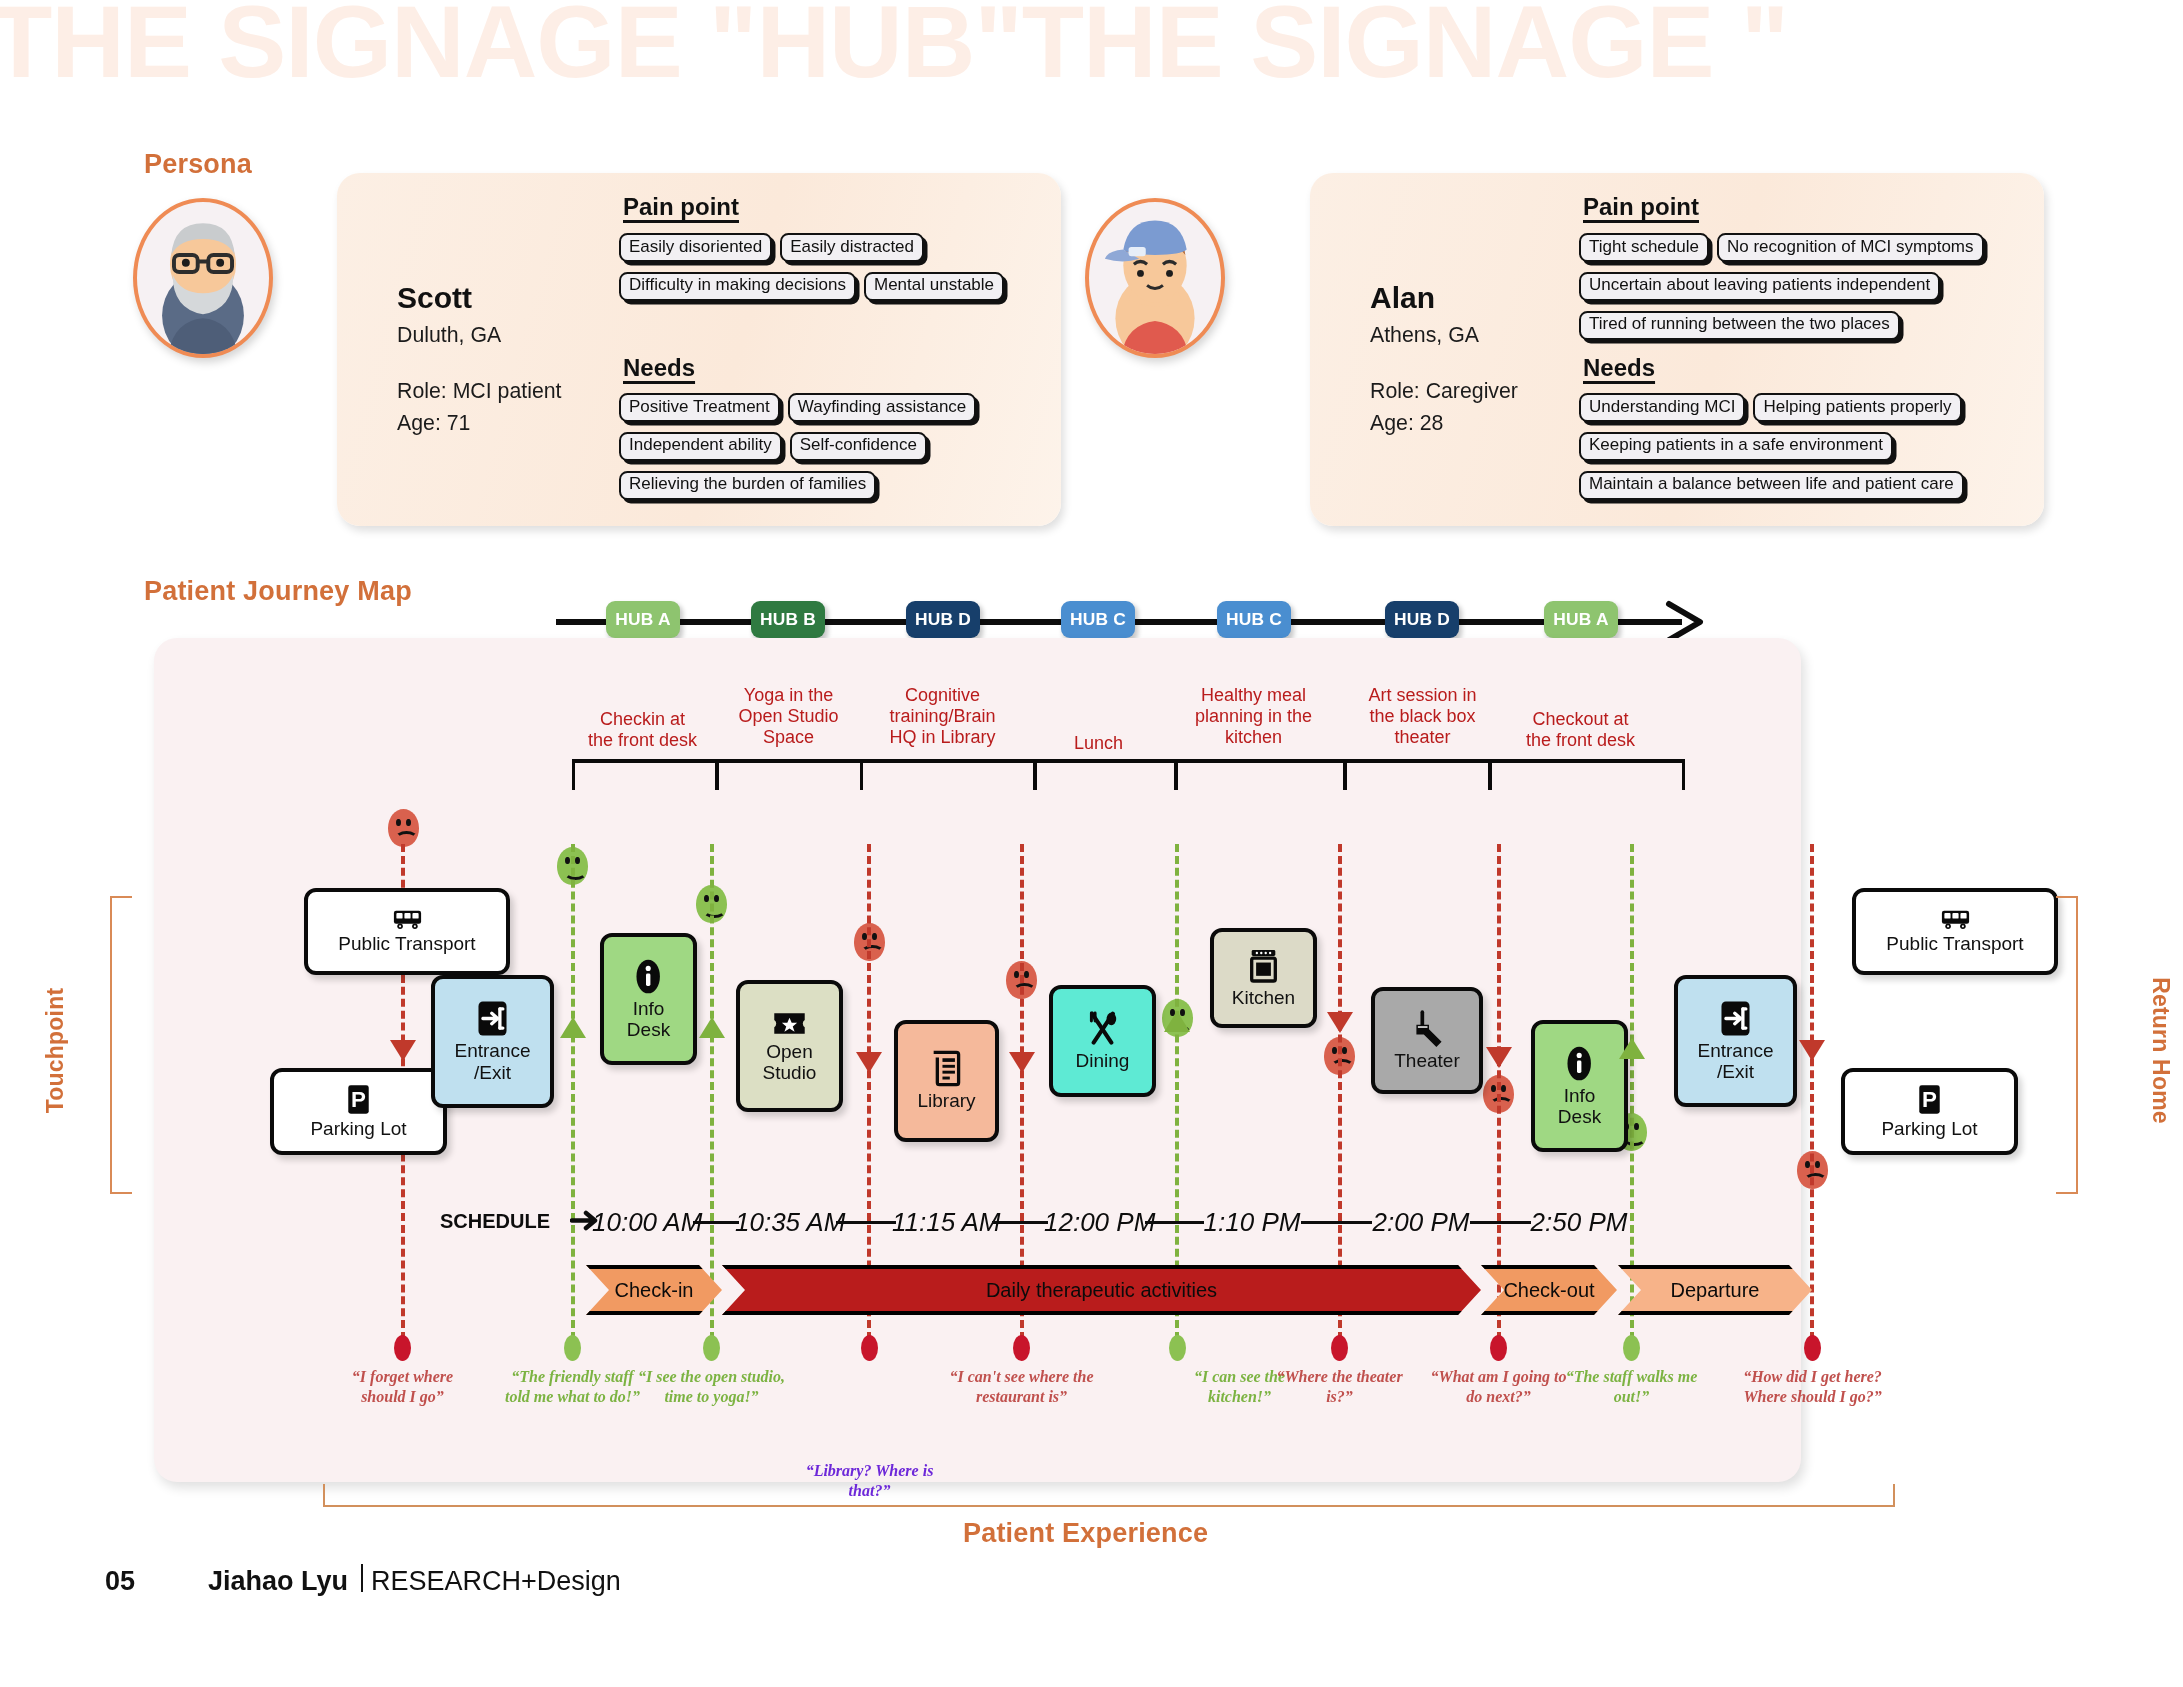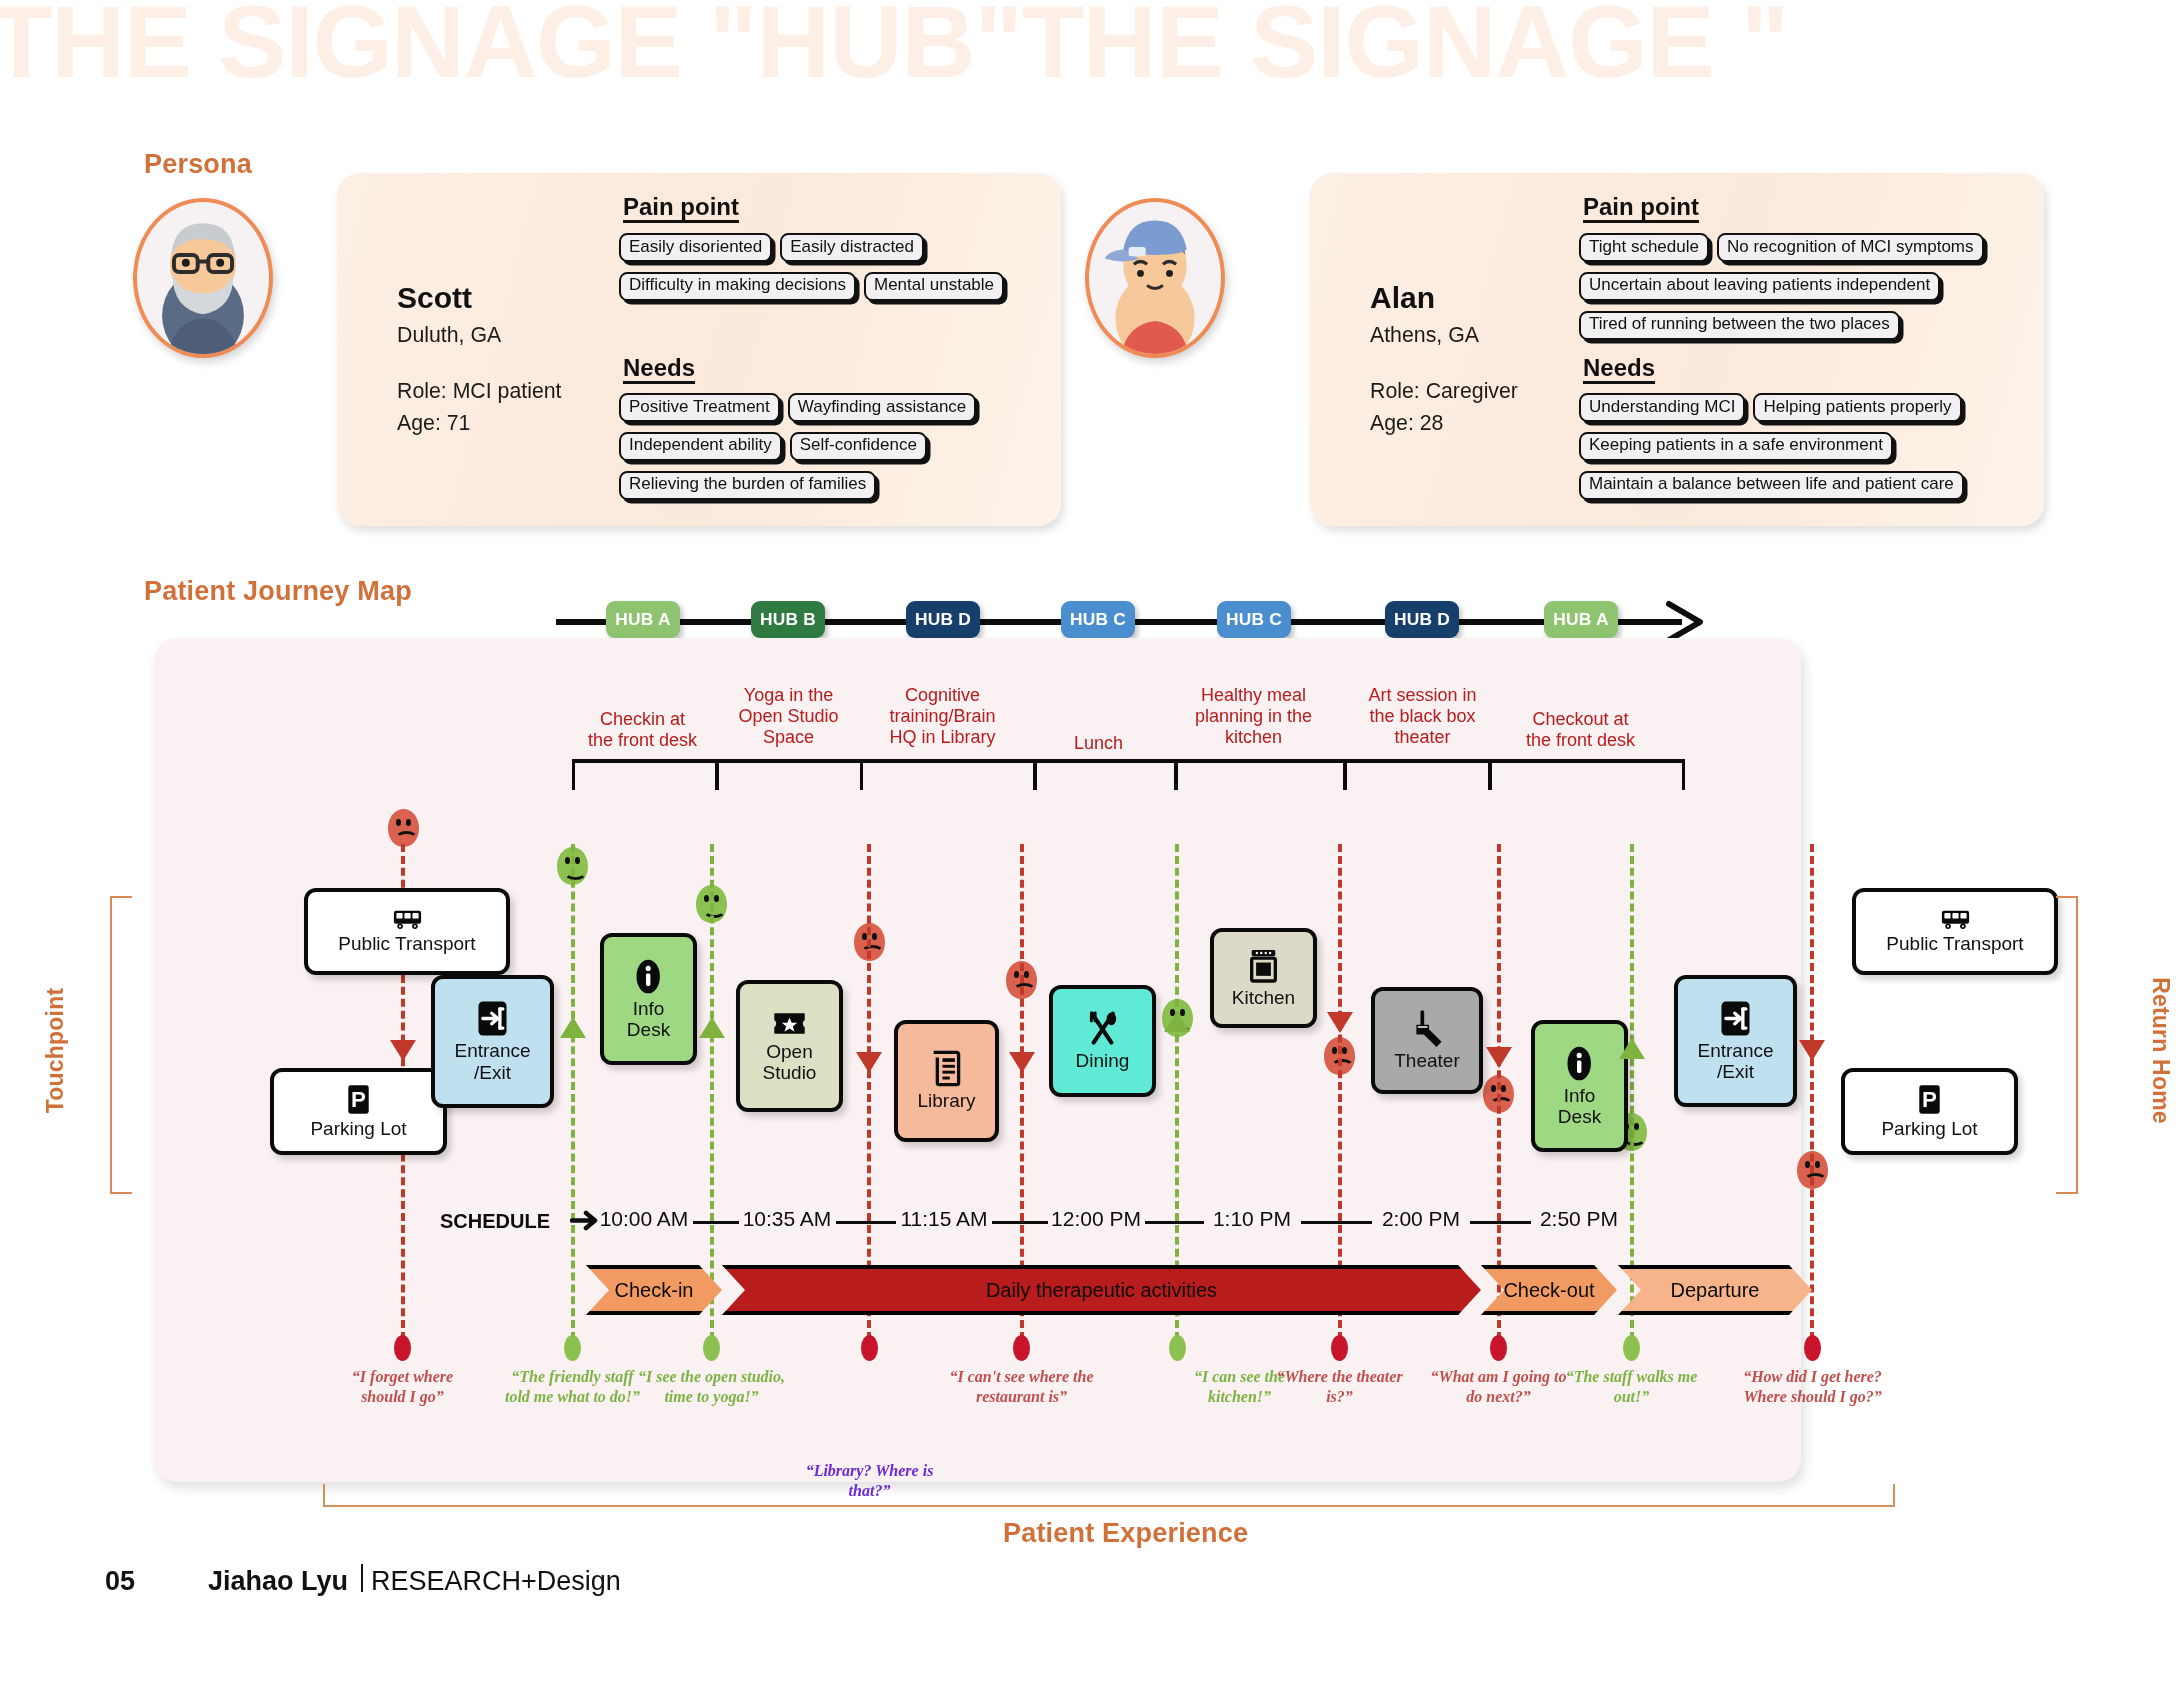--- a/index.html
+++ b/index.html
@@ -105,21 +105,21 @@
 
   
   .tri{width:0;height:0;}
   .tri.up{border-left:13px solid transparent;border-right:13px solid transparent;
           border-bottom:21px solid #7fb23f;}
   .tri.down{border-left:13px solid transparent;border-right:13px solid transparent;
             border-top:21px solid #c0392b;}
 
   
   .sched-lbl{font-weight:bold;font-size:20px;color:#0d0d0d;}
-  .sched-time{font-size:21px;color:#0d0d0d;white-space:nowrap;}
+  .sched-time{font-size:26px;color:#0d0d0d;white-space:nowrap;font-style:italic;}
   .sched-dash{height:2.5px;background:#0d0d0d;}
 
   
   #phasebar{height:50px;}
   .phase{
     position:absolute;height:50px;display:flex;align-items:center;justify-content:center;
     font-size:20px;color:#0b0b0b;
     border-top:4.5px solid #000;border-bottom:4.5px solid #000;
     box-sizing:border-box;
   }
@@ -570,19 +570,19 @@
     <div class="quote abs" style="left: 1738px; width: 149px; top: 1367px; color: rgb(192, 80, 77);">“How did I get here? Where should I go?”</div>
   </div>
 
 <div class="abs side-brk" style="left:110px;top:896px;width:20px;height:294px;border-right:none;"></div>
 <div class="abs side-lbl" style="left:-7.4px;top:1037px;transform:rotate(-90deg);transform-origin:center;">Touchpoint</div>
 
 <div class="abs side-brk" style="left:2056px;top:896px;width:20px;height:294px;border-left:none;"></div>
 <div class="abs side-lbl" style="left:2087px;top:1037px;transform:rotate(90deg);transform-origin:center;">Return Home</div>
 
 <div class="abs" style="left:323px;top:1484px;width:1568px;height:21px;border:2.5px solid #d2905c;border-top:none;"></div>
-<div class="abs sec-head" style="left:963px;top:1518px;margin-left:40px;">Patient Experience</div>
+<div class="abs sec-head" style="left:963px;top:1518px;">Patient Experience</div>
 
 <div class="abs" id="pageno" style="left:105px;top:1566px;">05</div>
 <div class="abs" id="author" style="left:208px;top:1566px;">Jiahao Lyu</div>
 <div class="abs" id="divider" style="left:361px;top:1564px;"></div>
 <div class="abs" id="dept" style="left:371px;top:1566px;">RESEARCH+Design</div>
 
 
 </body></html>

